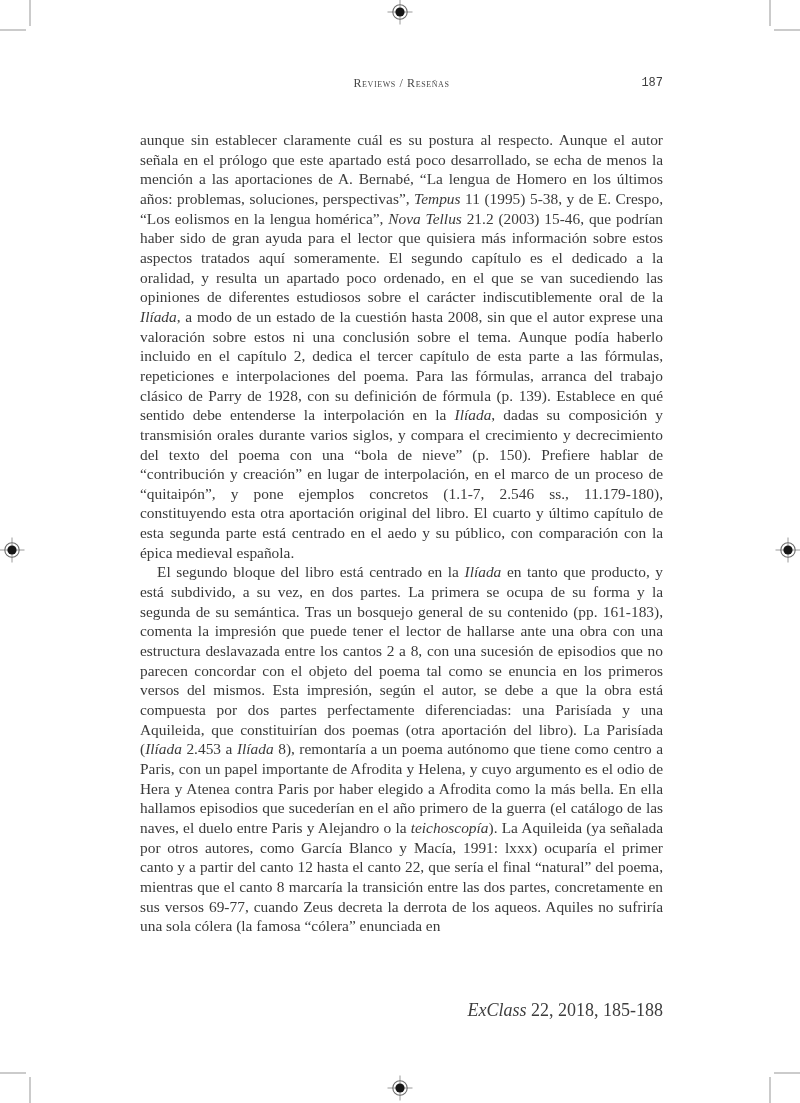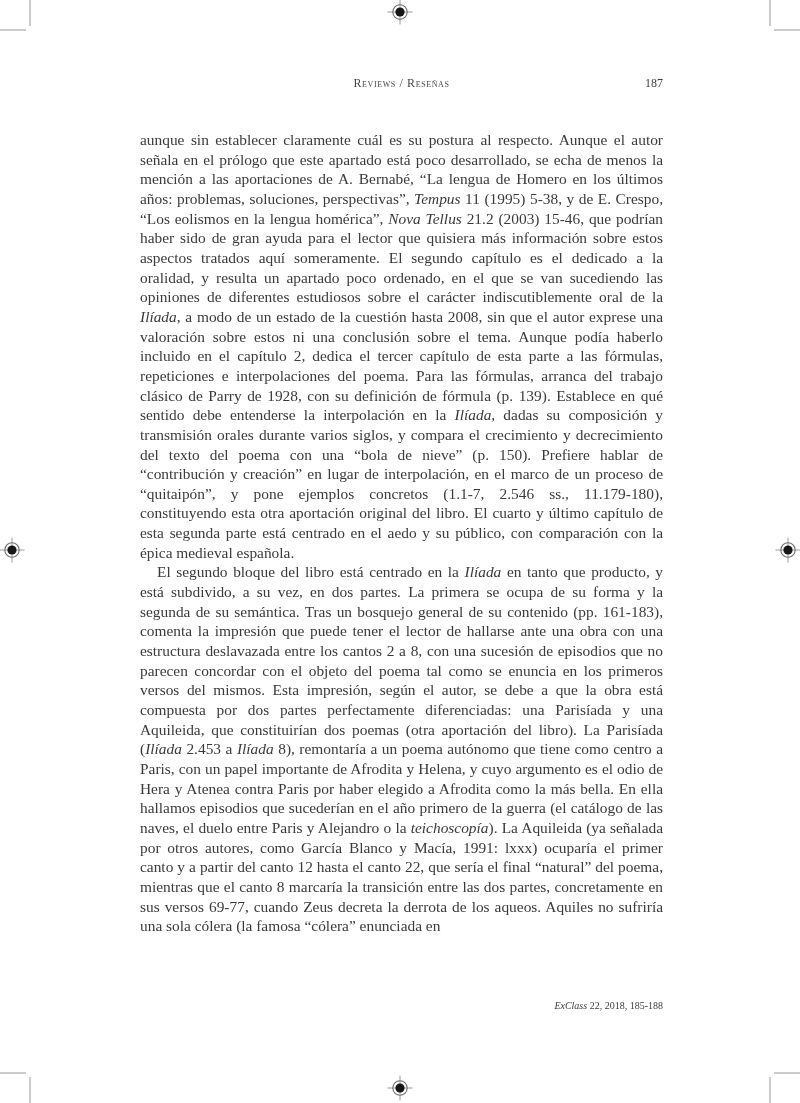--- a/index.html
+++ b/index.html
@@ -43,20 +43,21 @@
     text-align: center;
     font-variant: small-caps;
     letter-spacing: 0.6px;
     color: #474747;
   }
   .page-number {
     position: absolute;
     right: 0;
     top: 0;
     color: #3f3f3f;
+    font-family: Liberation Mono, monospace;
   }
 
   
   .body-text {
     position: absolute;
     left: 140px;
     top: 130px;
     width: 523px;
     font-size: 15.4px;
     line-height: 19.65px;
@@ -67,21 +68,21 @@
   .para.indent { text-indent: 17px; }
   .para i { font-style: italic; }
 
   
   .footer {
     position: absolute;
     left: 140px;
     top: 1000px;
     width: 523px;
     text-align: right;
-    font-size: 10px;
+    font-size: 18px;
     color: #3d3d3d;
   }
   .footer i { font-style: italic; }
 </style>
 </head>
 <body>
 
 <div class="crop-mark cm-tl-v"></div>
 <div class="crop-mark cm-tl-h"></div>
 <div class="crop-mark cm-tr-v"></div>

